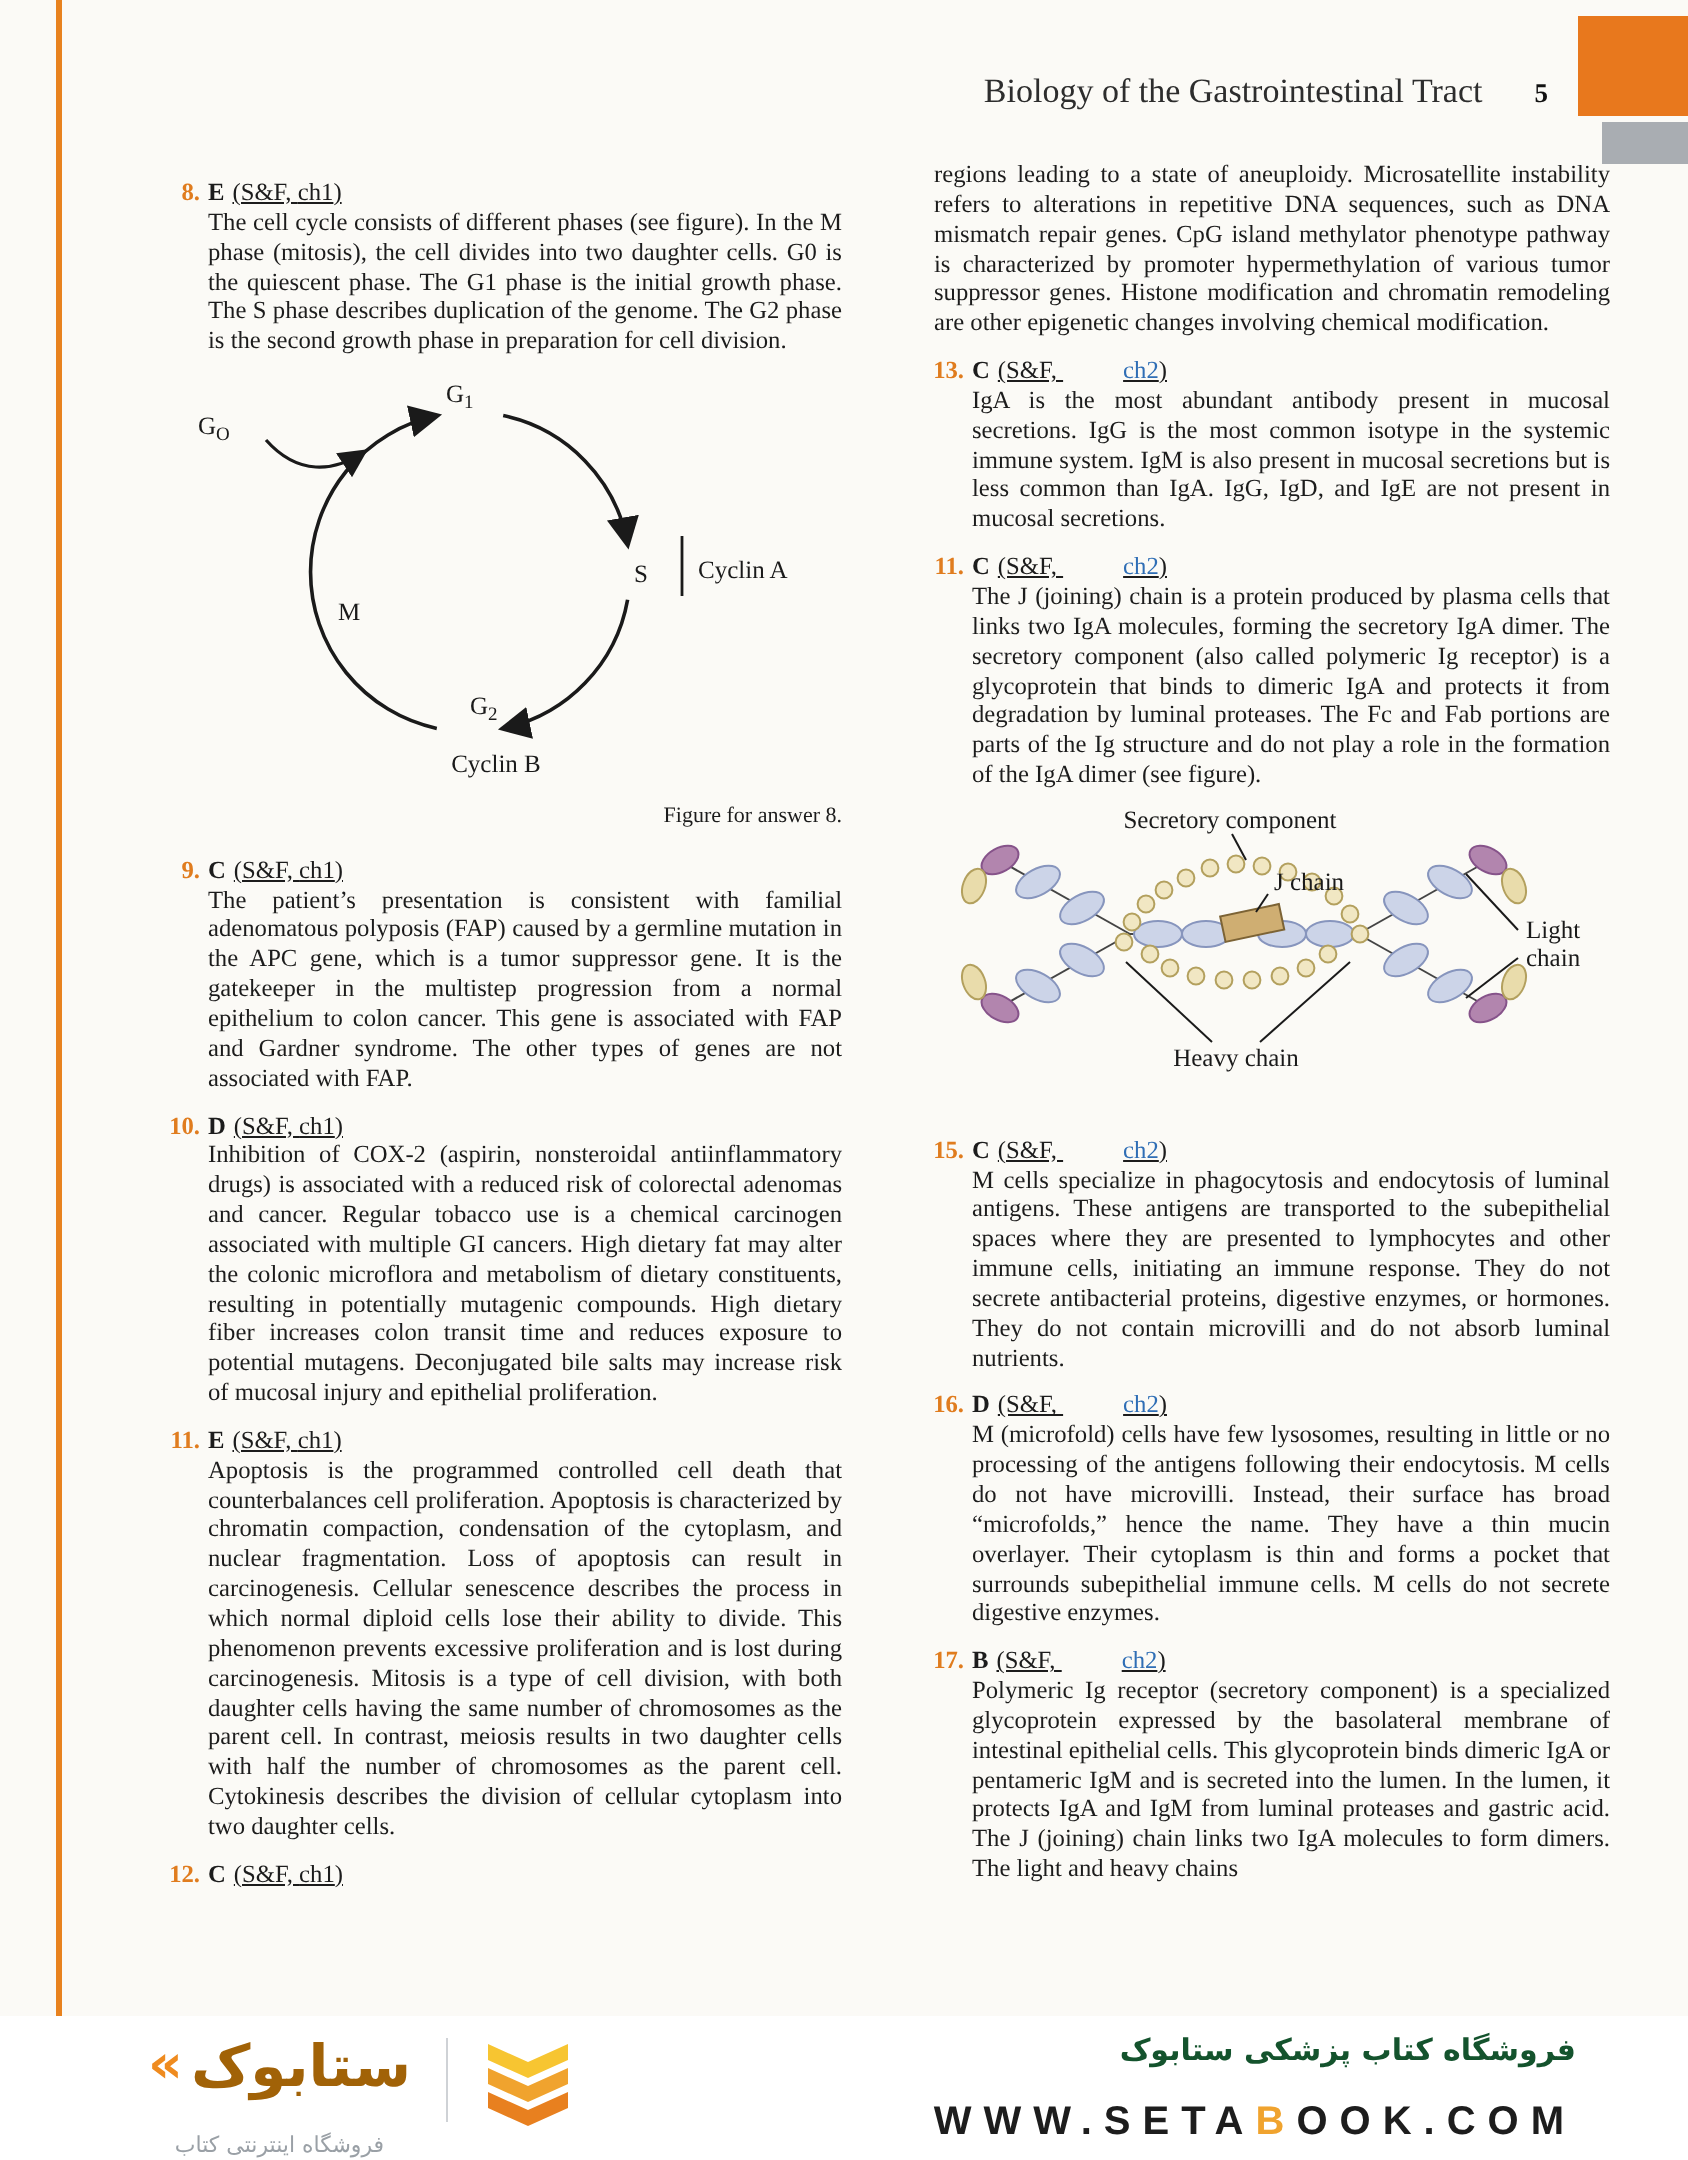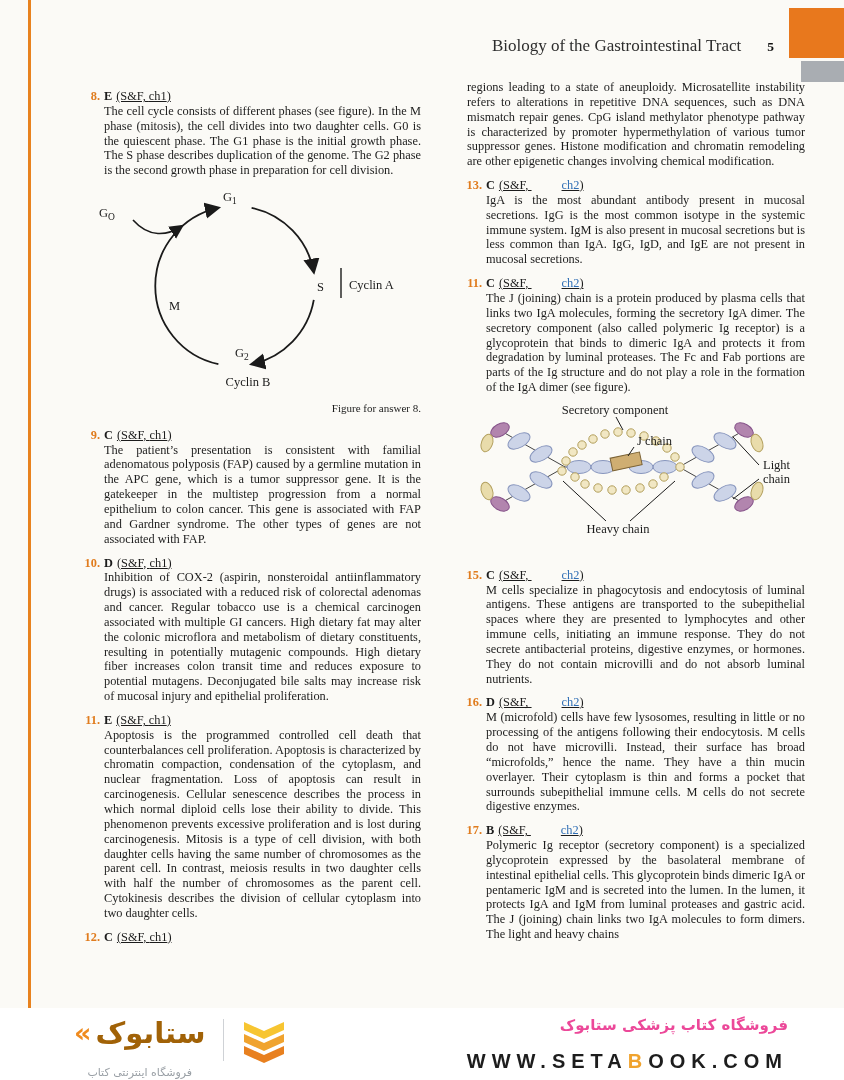--- a/index.html
+++ b/index.html
@@ -43,21 +43,21 @@
   .logo-text-col { display:flex; flex-direction:column; align-items:center; }
   .logo-main { display:flex; align-items:center; gap:4px; }
   .logo-mark { color:#ef8b1f; font-size:27px; font-weight:bold; line-height:30px; }
   .logo-word { color:#a16207; font-size:29px; font-weight:bold; line-height:34px; direction:rtl; }
   .logo-sub  { color:#9aa0a6; font-size:11px; margin-top:16px; direction:rtl; }
   .logo-divider { width:1px; height:42px; background:#cfd2d6; margin:3px 4px 0; }
   .chevrons { margin-top:6px; }
 
   .footer-right { position:absolute; right:56px; top:8px; text-align:right;
                   font-family:"DejaVu Sans",sans-serif; }
-  .store-title { font-size:15px; font-weight:bold; color:#ec4899; direction:rtl; }
+  .store-title { font-size:15px; font-weight:bold; color:#14532d; direction:rtl; }
   .site-url { margin-top:16px; font-family:"Liberation Sans","DejaVu Sans",sans-serif;
               font-size:20px; font-weight:bold; letter-spacing:6px; color:#1d1d1d; }
   .url-accent { color:#f0a32e; }
 </style>
 </head>
 <body>
 
 <div class="side-strip"></div>
 <div class="tab-orange"></div>
 <div class="tab-gray"></div>

